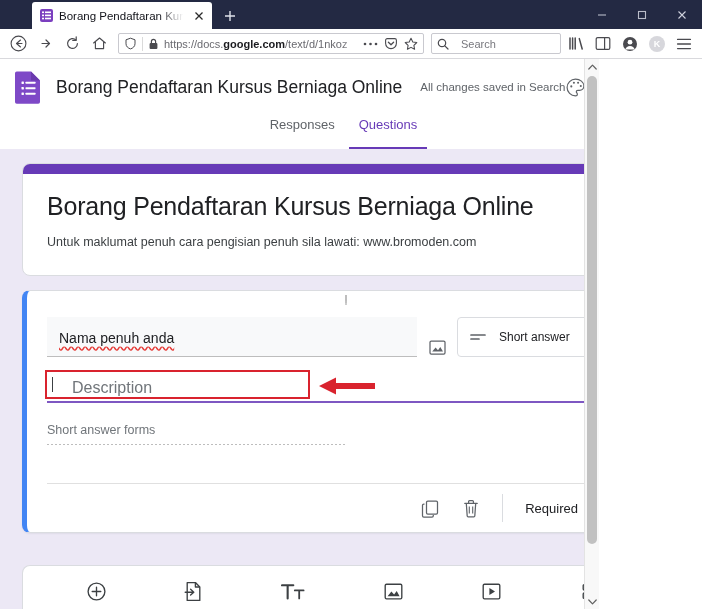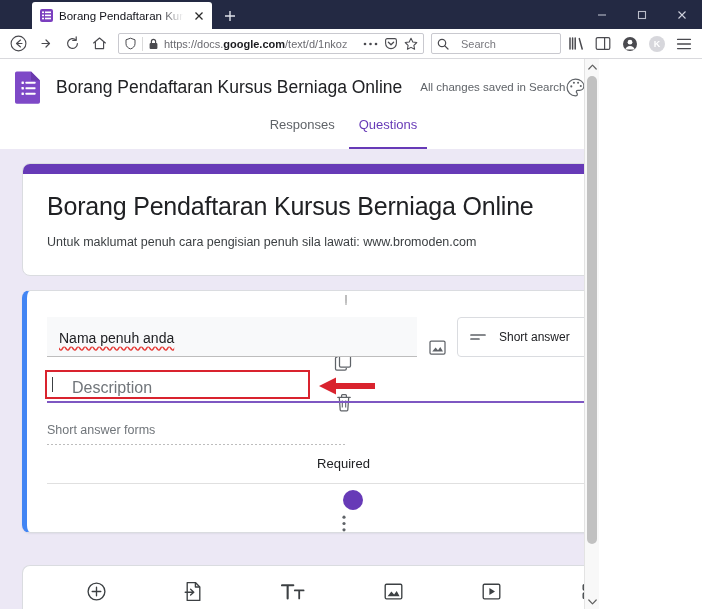--- a/index.html
+++ b/index.html
@@ -155,21 +155,21 @@
   .annot-arrow { position:absolute; left:272px; top:2px; color:#d9232e; }
 
   .answer-hint { font-size:12.5px; color:#70757a; margin-top:20px; }
   .answer-dots {
     margin-top:7px; width:300px; height:1px;
     background-image: linear-gradient(to right, #bdbdbd 50%, transparent 50%);
     background-size: 4px 1px; background-repeat: repeat-x;
   }
 
   .q-divider { height:1px; background:#e0e0e0; margin:38px 0 0; }
-  .q-footer { display:flex; align-items:center; justify-content:flex-end; gap:22px; height:48px; padding-right:4px;flex-direction:column; }
+  .q-footer { display:flex; align-items:center; justify-content:flex-end; gap:22px; height:48px; padding-right:4px; }
   .q-footer .ico { color:#5f6368; display:flex; }
   .vsep { width:1px; height:28px; background:#dadce0; }
   .req-label { font-size:13px; color:#202124; }
   .toggle { width:34px; height:14px; background:#d1c4e9; border-radius:7px; position:relative; }
   .toggle .knob {
     position:absolute; right:-2px; top:-3px; width:20px; height:20px;
     border-radius:50%; background:#673ab7;
   }
 
   .bottom-card {

